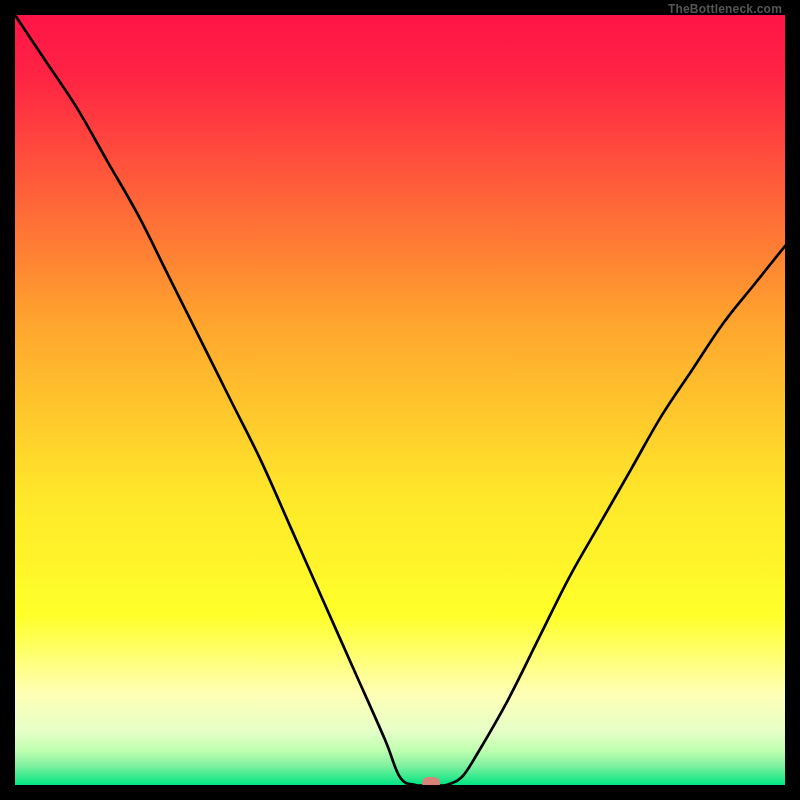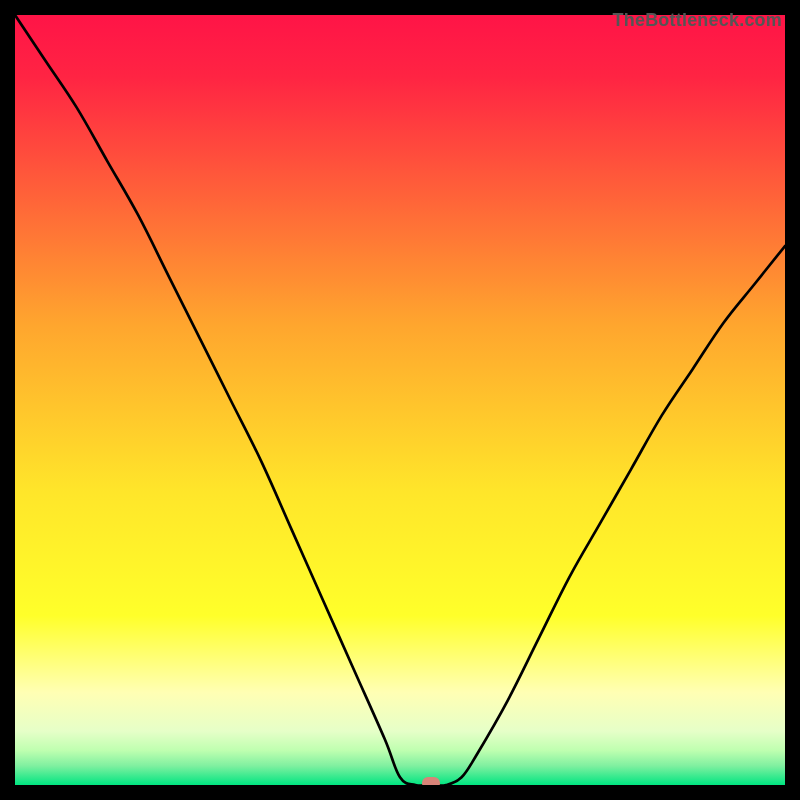--- a/index.html
+++ b/index.html
@@ -15,25 +15,24 @@
     width: 800px;
     height: 800px;
     background: #000;
     position: relative;
   }
   .watermark {
     position: absolute;
     top: 2px;
     right: 18px;
     color: #555;
-    font-size: 18px;
+    font-size: 12px;
     font-weight: bold;
     letter-spacing: 0.2px;
     z-index: 20;
-    margin-top: 8px;
   }
   .plot {
     position: absolute;
     left: 15px;
     top: 15px;
     width: 770px;
     height: 770px;
     overflow: hidden;
   }
   .gradient {

